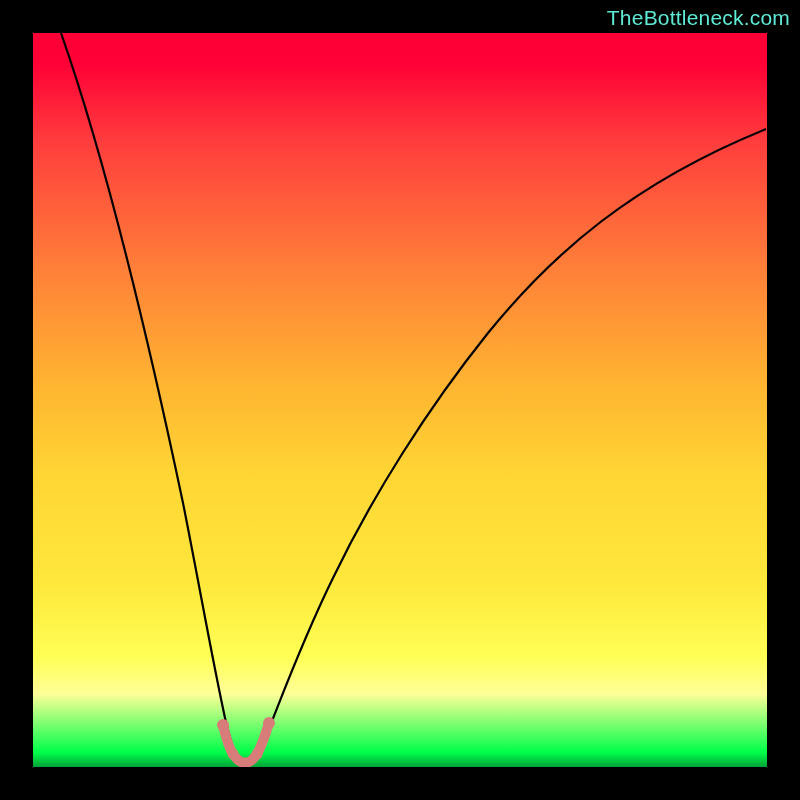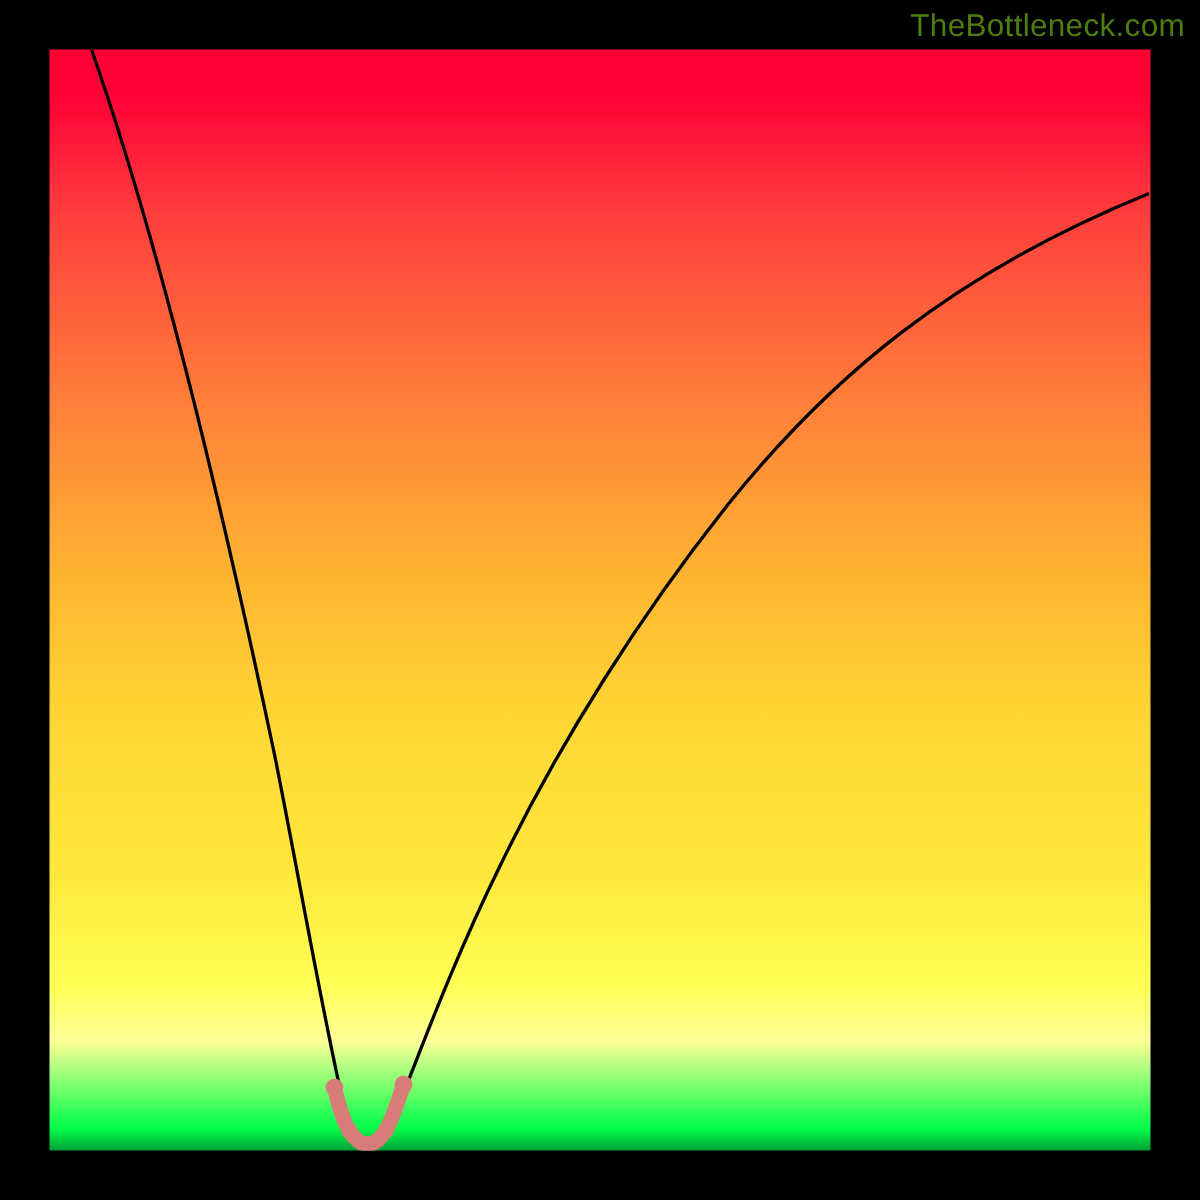--- a/index.html
+++ b/index.html
@@ -35,21 +35,21 @@
       #ffff55 85%,
       #ffff98 90%,
       #00ff4a 98%,
       #00a238 100%
     );
   }
   .watermark {
     position: absolute;
     top: 6px;
     right: 10px;
-    color: #4d7c0f;
+    color: #5eead4;
     font-size: 21px;
     font-weight: 500;
     letter-spacing: 0.2px;
   }
   svg.curve-layer {
     position: absolute;
     left: 0;
     top: 0;
   }
 </style>

